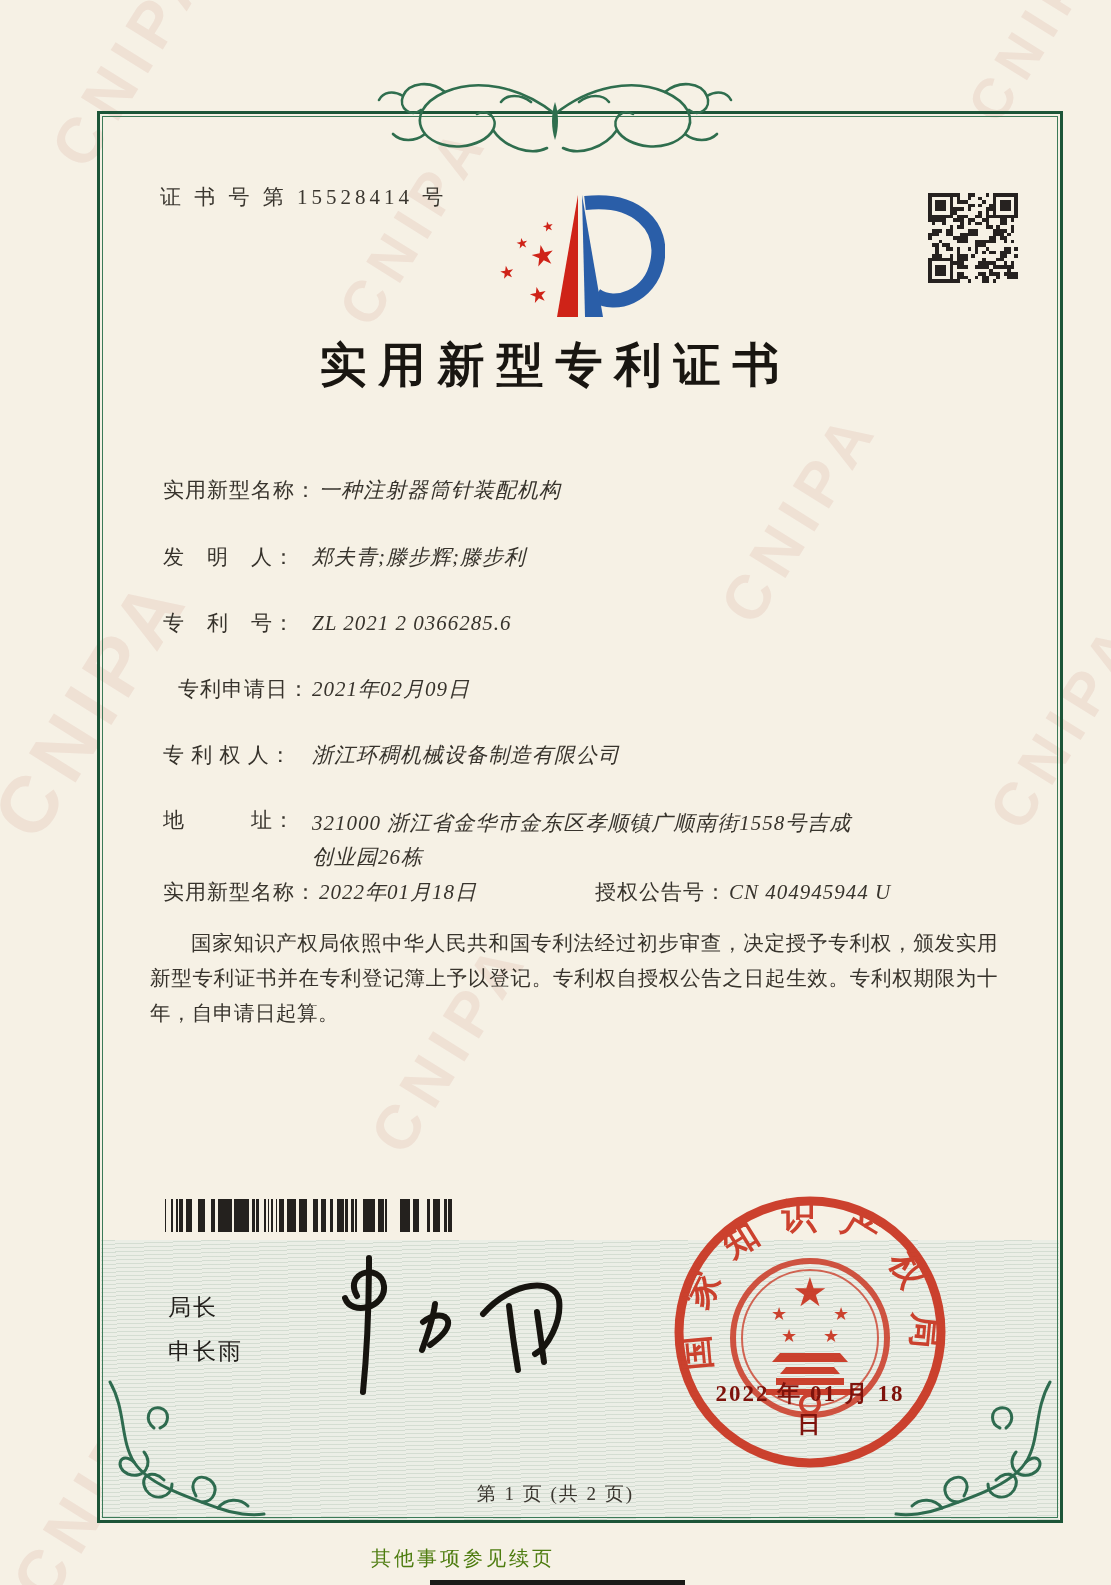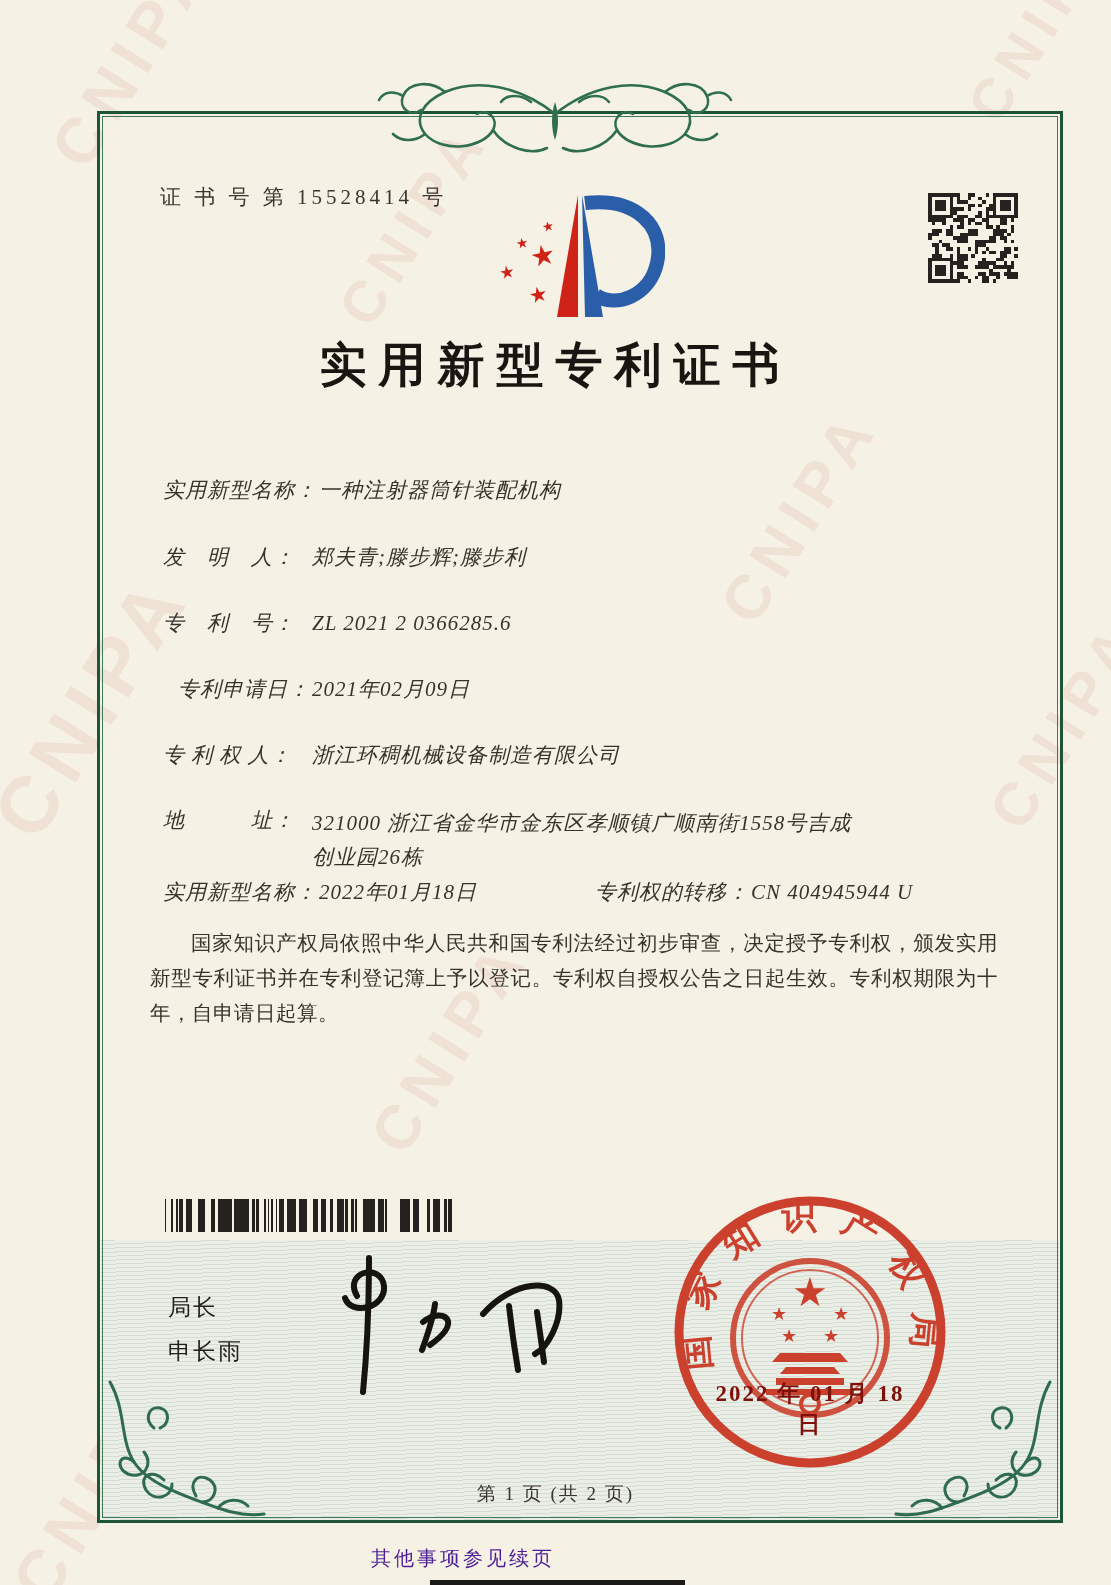--- a/index.html
+++ b/index.html
@@ -42,21 +42,21 @@
   .qr{left:928px;top:193px;width:90px;height:90px;display:grid;
       grid-template-columns:repeat(25,1fr);grid-template-rows:repeat(25,1fr);}
   .qr div{background:transparent;}
   .qr div.on{background:#262220;}
   .title{
     left:0;top:334px;width:1111px;text-align:center;
     font-size:47px;font-weight:bold;letter-spacing:12px;color:#191611;
   }
   
   .field{left:163px;font-size:21px;letter-spacing:1px;color:#37332c;}
-  .field .lab{display:inline-block;min-width:147px;font-style:italic;}
+  .field .lab{display:inline-block;min-width:147px;}
   .field .val{margin-left:2px;font-style:italic;}
   .addr .val{display:inline-block;vertical-align:top;white-space:pre-line;
              width:600px;line-height:34px;}
   
   .body-text{
     left:150px;top:926px;width:848px;font-size:20.5px;line-height:35px;
     text-align:justify;color:#37332c;letter-spacing:.5px;
   }
   .body-text p{margin:0;text-indent:2em;}
   
@@ -68,21 +68,21 @@
            font-family:"Liberation Sans","DejaVu Sans",sans-serif;}
   
   .seal-date{
     left:700px;top:1378px;width:220px;text-align:center;
     font-size:23px;letter-spacing:2px;color:#7e120b;font-weight:bold;
   }
   
   .page-num{left:0;top:1481px;width:1111px;text-align:center;
             font-size:19px;letter-spacing:2px;color:#3a362f;}
   .cont-note{left:0;top:1545px;width:926px;text-align:center;
-             font-size:20px;letter-spacing:3px;color:#4c1d95;}
+             font-size:20px;letter-spacing:3px;color:#4d7c0f;}
   .bottom-strip{left:430px;top:1580px;width:255px;height:5px;background:#1b1a18;}
   svg{display:block;}
 </style>
 </head>
 <body>
 
 <span class="wm" style="left:10px;top:20px;font-size:64px;">CNIPA</span>
 <span class="wm" style="left:930px;top:-10px;font-size:56px;">CNIPA</span>
 <span class="wm" style="left:300px;top:190px;font-size:58px;">CNIPA</span>
 <span class="wm" style="left:680px;top:480px;font-size:62px;">CNIPA</span>
@@ -794,21 +794,21 @@
   <span class="lab">专 利 权 人：</span><span class="val">浙江环稠机械设备制造有限公司</span>
 </div>
 <div class="abs field addr" style="top:806px;">
   <span class="lab">地　　　址：</span><span class="val">321000 浙江省金华市金东区孝顺镇广顺南街1558号吉成
 创业园26栋</span>
 </div>
 <div class="abs field" style="top:878px;">
   <span class="lab" style="min-width:0;">实用新型名称：</span><span class="val">2022年01月18日</span>
 </div>
 <div class="abs field" style="top:878px;left:595px;">
-  <span class="lab" style="min-width:0;">专利权的转移：</span><span class="val">CN 404945944 U</span>
+  <span class="lab" style="min-width:0;">授权公告号：</span><span class="val">CN 404945944 U</span>
 </div>
 
 <div class="abs body-text">
   <p>国家知识产权局依照中华人民共和国专利法经过初步审查，决定授予专利权，颁发实用新型专利证书并在专利登记簿上予以登记。专利权自授权公告之日起生效。专利权期限为十年，自申请日起算。</p>
 </div>
 
 <div class="abs barcode" id="barcode"><i class="b" style="width: 1px;"></i><i style="width: 1px;"></i><i style="width: 4px;"></i><i class="b" style="width: 2px;"></i><i style="width: 3px;"></i><i class="b" style="width: 1px;"></i><i class="b" style="width: 1px;"></i><i style="width: 1px;"></i><i class="b" style="width: 1px;"></i><i class="b" style="width: 3px;"></i><i style="width: 3px;"></i><i class="b" style="width: 1px;"></i><i class="b" style="width: 2px;"></i><i class="b" style="width: 3px;"></i><i style="width: 3px;"></i><i style="width: 3px;"></i><i class="b" style="width: 3px;"></i><i class="b" style="width: 4px;"></i><i style="width: 3px;"></i><i style="width: 3px;"></i><i class="b" style="width: 2px;"></i><i class="b" style="width: 2px;"></i><i style="width: 2px;"></i><i style="width: 1px;"></i><i class="b" style="width: 1px;"></i><i class="b" style="width: 3px;"></i><i class="b" style="width: 3px;"></i><i class="b" style="width: 1px;"></i><i class="b" style="width: 2px;"></i><i class="b" style="width: 2px;"></i><i class="b" style="width: 1px;"></i><i class="b" style="width: 1px;"></i><i style="width: 2px;"></i><i class="b" style="width: 3px;"></i><i class="b" style="width: 2px;"></i><i class="b" style="width: 2px;"></i><i class="b" style="width: 1px;"></i><i class="b" style="width: 1px;"></i><i class="b" style="width: 2px;"></i><i class="b" style="width: 4px;"></i><i style="width: 3px;"></i><i class="b" style="width: 3px;"></i><i style="width: 1px;"></i><i class="b" style="width: 1px;"></i><i class="b" style="width: 1px;"></i><i class="b" style="width: 1px;"></i><i style="width: 3px;"></i><i style="width: 2px;"></i><i class="b" style="width: 2px;"></i><i style="width: 2px;"></i><i class="b" style="width: 1px;"></i><i style="width: 2px;"></i><i class="b" style="width: 2px;"></i><i style="width: 2px;"></i><i style="width: 1px;"></i><i class="b" style="width: 1px;"></i><i style="width: 1px;"></i><i style="width: 1px;"></i><i class="b" style="width: 4px;"></i><i class="b" style="width: 1px;"></i><i style="width: 3px;"></i><i class="b" style="width: 4px;"></i><i class="b" style="width: 4px;"></i><i class="b" style="width: 1px;"></i><i style="width: 3px;"></i><i class="b" style="width: 3px;"></i><i class="b" style="width: 3px;"></i><i class="b" style="width: 2px;"></i><i style="width: 1px;"></i><i style="width: 3px;"></i><i style="width: 2px;"></i><i class="b" style="width: 2px;"></i><i class="b" style="width: 3px;"></i><i style="width: 1px;"></i><i style="width: 2px;"></i><i class="b" style="width: 1px;"></i><i class="b" style="width: 3px;"></i><i class="b" style="width: 1px;"></i><i style="width: 4px;"></i><i class="b" style="width: 3px;"></i><i style="width: 2px;"></i><i style="width: 2px;"></i><i class="b" style="width: 1px;"></i><i class="b" style="width: 1px;"></i><i class="b" style="width: 2px;"></i><i class="b" style="width: 3px;"></i><i style="width: 1px;"></i><i class="b" style="width: 3px;"></i><i style="width: 3px;"></i><i class="b" style="width: 3px;"></i><i style="width: 1px;"></i><i class="b" style="width: 2px;"></i><i style="width: 2px;"></i><i style="width: 3px;"></i><i style="width: 1px;"></i><i class="b" style="width: 3px;"></i><i class="b" style="width: 3px;"></i><i class="b" style="width: 3px;"></i><i class="b" style="width: 3px;"></i><i style="width: 3px;"></i><i class="b" style="width: 2px;"></i><i class="b" style="width: 1px;"></i><i class="b" style="width: 3px;"></i><i style="width: 1px;"></i><i class="b" style="width: 2px;"></i><i style="width: 3px;"></i><i style="width: 4px;"></i><i style="width: 3px;"></i><i style="width: 1px;"></i><i style="width: 2px;"></i><i class="b" style="width: 2px;"></i><i class="b" style="width: 1px;"></i><i class="b" style="width: 1px;"></i><i class="b" style="width: 1px;"></i><i class="b" style="width: 2px;"></i><i class="b" style="width: 3px;"></i><i style="width: 3px;"></i><i class="b" style="width: 2px;"></i><i class="b" style="width: 2px;"></i><i class="b" style="width: 2px;"></i><i style="width: 1px;"></i><i style="width: 3px;"></i><i style="width: 3px;"></i><i style="width: 1px;"></i><i class="b" style="width: 3px;"></i><i style="width: 3px;"></i><i class="b" style="width: 3px;"></i><i class="b" style="width: 1px;"></i><i class="b" style="width: 3px;"></i><i style="width: 4px;"></i><i class="b" style="width: 3px;"></i><i style="width: 1px;"></i><i class="b" style="width: 2px;"></i><i class="b" style="width: 2px;"></i><i style="width: 2px;"></i><i style="width: 1px;"></i></div>
 
 <div class="abs officer" style="top:1292px;">局长</div>
 <div class="abs officer" style="top:1336px;">申长雨</div>

